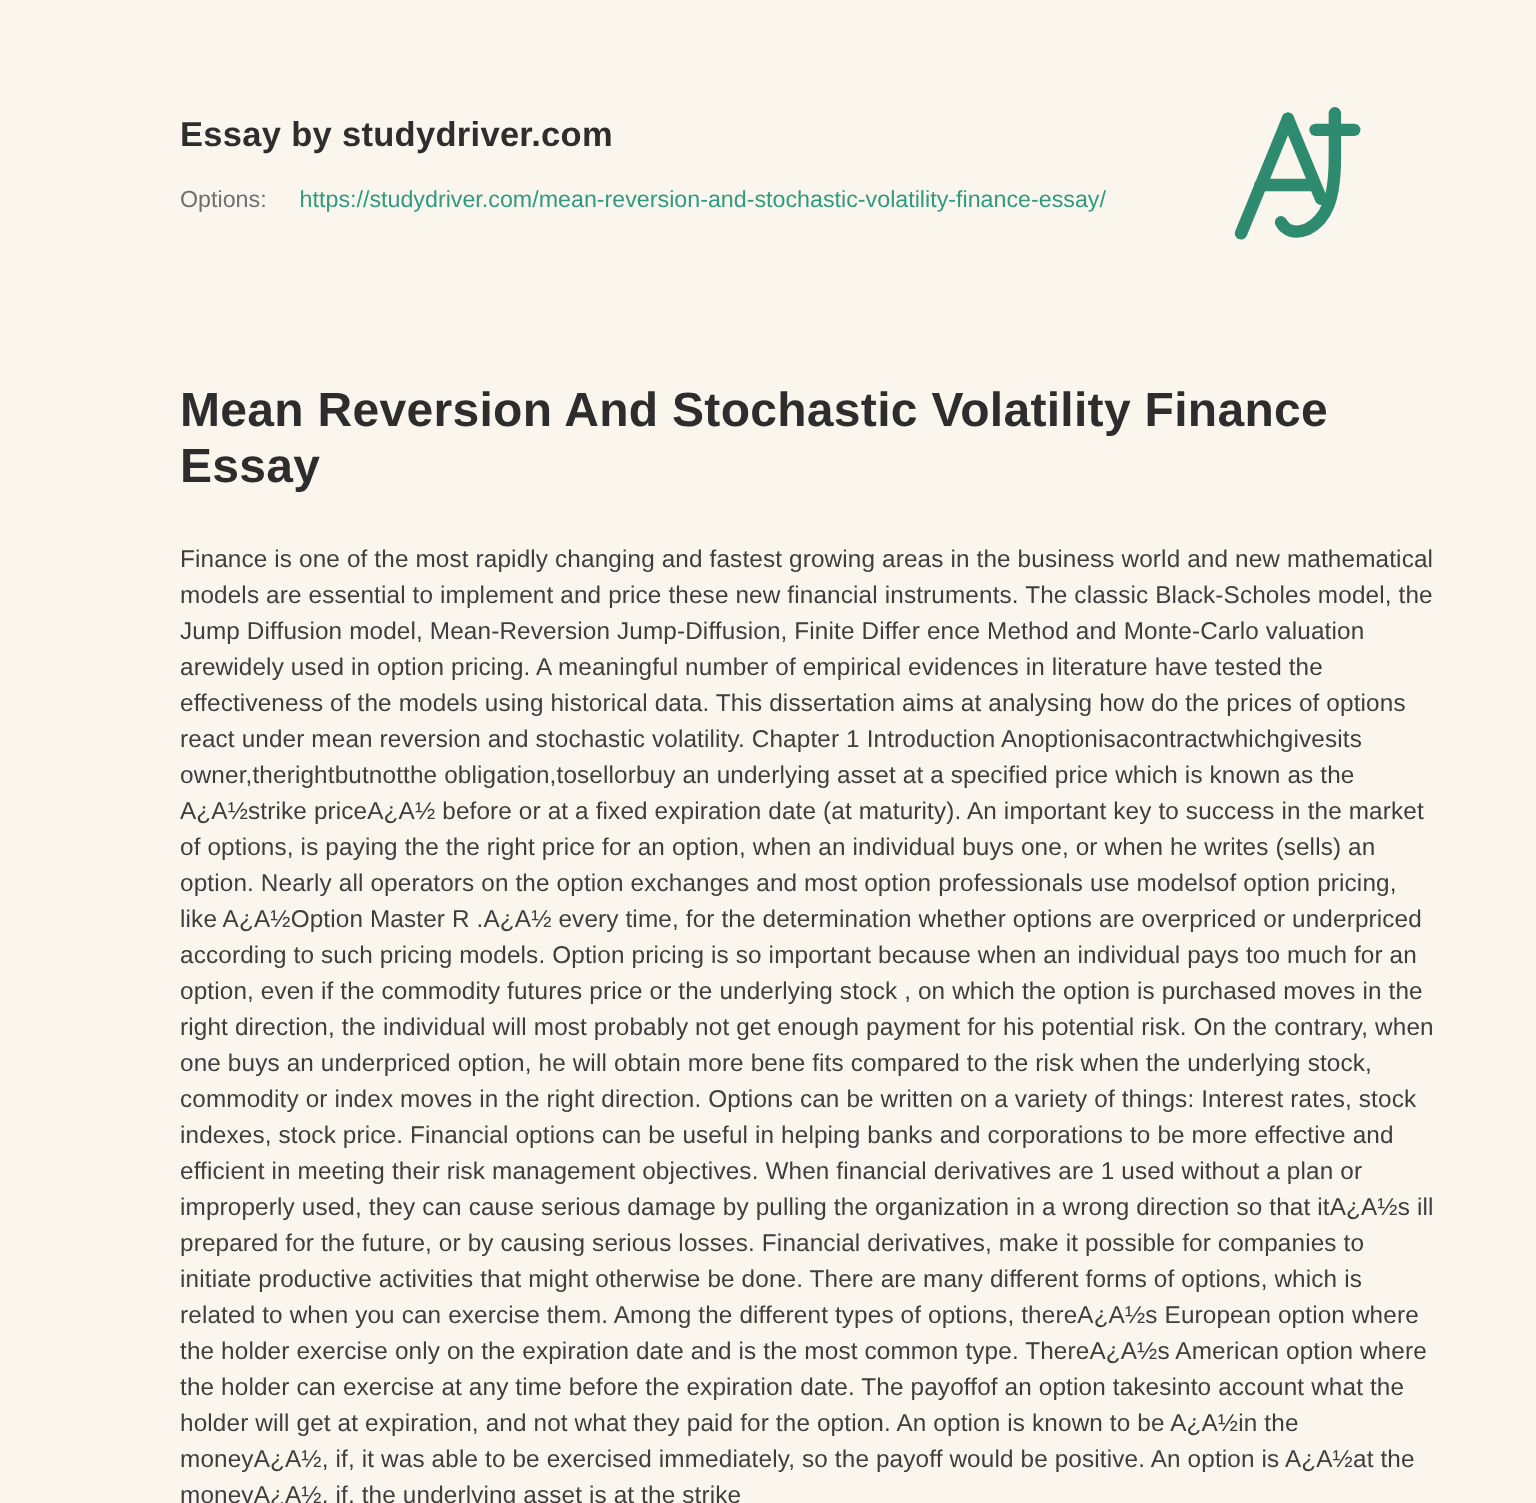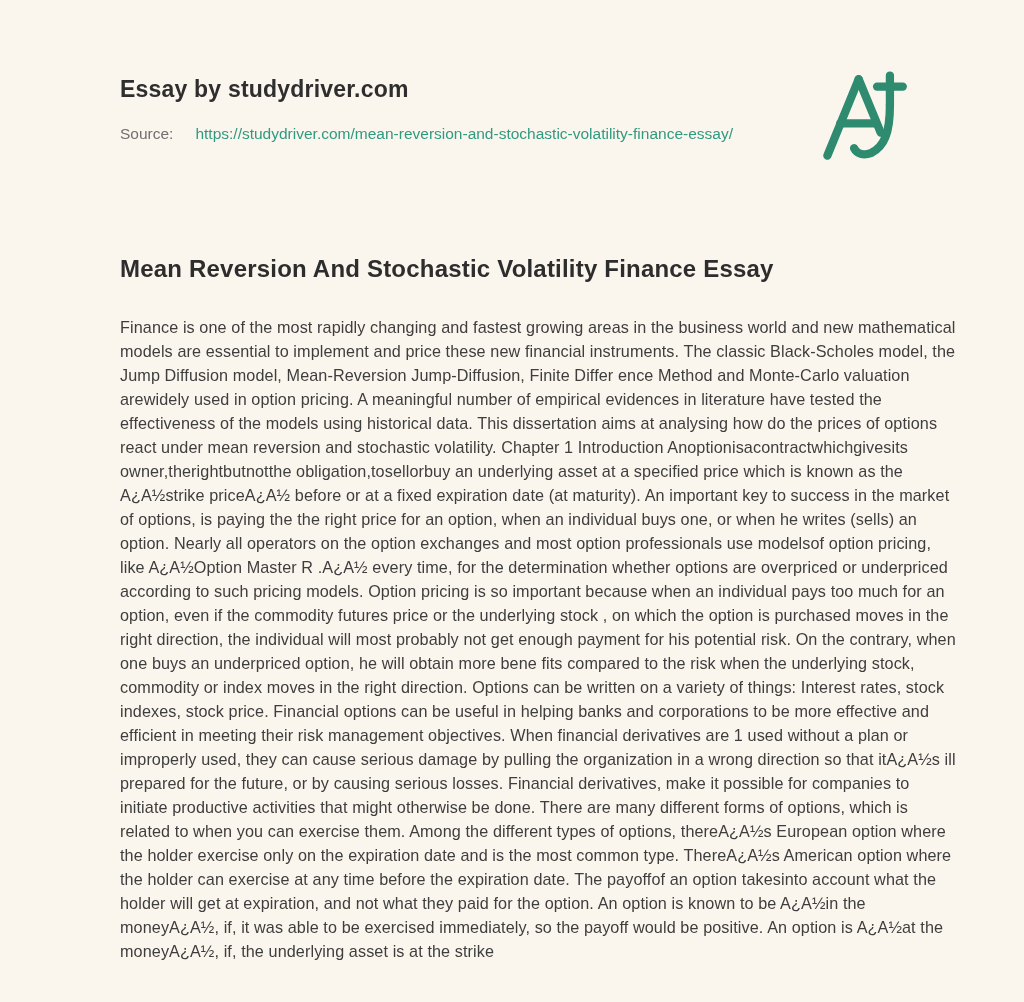--- a/index.html
+++ b/index.html
@@ -42,21 +42,21 @@
   }
   .logo-wrap {
     position: absolute;
     top: 70px;
     right: 112px;
     width: 92px;
     height: 92px;
   }
   .article-title {
     margin: 112px 0 24px 0;
-    font-size: 24px;
+    font-size: 32px;
     font-weight: 700;
     color: #2d2d2d;
     letter-spacing: 0.2px;
   }
   .article-body {
     width: 836px;
     font-size: 16.2px;
     line-height: 24px;
     color: #3e3e3e;
     letter-spacing: 0.1px;
@@ -83,21 +83,21 @@
         <path d="M76,38 C76,68 70,83 56,90 C47,93.5 40,91 37,85"></path>
       </g>
     </svg>
   </div>
 
   <div class="content">
 
     <div class="header">
       <h2 class="essay-by">Essay by studydriver.com</h2>
       <div class="source-line">
-        <span class="source-label">Source:</span><a>https://studydriver.com/mean-reversion-and-stochastic-volatility-finance-essay/</a>
+        <span class="source-label">Options:</span><a>https://studydriver.com/mean-reversion-and-stochastic-volatility-finance-essay/</a>
       </div>
     </div>
 
     <h1 class="article-title">Mean Reversion And Stochastic Volatility Finance Essay</h1>
 
     <div class="article-body">Finance is one of the most rapidly changing and fastest growing areas in the business world and new mathematical models are essential to implement and price these new financial instruments. The classic Black-Scholes model, the Jump Diffusion model, Mean-Reversion Jump-Diffusion, Finite Differ ence Method and Monte-Carlo valuation arewidely used in option pricing. A meaningful number of empirical evidences in literature have tested the effectiveness of the models using historical data. This dissertation aims at analysing how do the prices of options react under mean reversion and stochastic volatility. Chapter 1 Introduction Anoptionisacontractwhichgivesits owner,therightbutnotthe obligation,tosellorbuy an underlying asset at a specified price which is known as the A¿A½strike priceA¿A½ before or at a fixed expiration date (at maturity). An important key to success in the market of options, is paying the the right price for an option, when an individual buys one, or when he writes (sells) an option. Nearly all operators on the option exchanges and most option professionals use modelsof option pricing, like A¿A½Option Master R .A¿A½ every time, for the determination whether options are overpriced or underpriced according to such pricing models. Option pricing is so important because when an individual pays too much for an option, even if the commodity futures price or the underlying stock , on which the option is purchased moves in the right direction, the individual will most probably not get enough payment for his potential risk. On the contrary, when one buys an underpriced option, he will obtain more bene fits compared to the risk when the underlying stock, commodity or index moves in the right direction. Options can be written on a variety of things: Interest rates, stock indexes, stock price. Financial options can be useful in helping banks and corporations to be more effective and efficient in meeting their risk management objectives. When financial derivatives are 1 used without a plan or improperly used, they can cause serious damage by pulling the organization in a wrong direction so that itA¿A½s ill prepared for the future, or by causing serious losses. Financial derivatives, make it possible for companies to initiate productive activities that might otherwise be done. There are many different forms of options, which is related to when you can exercise them. Among the different types of options, thereA¿A½s European option where the holder exercise only on the expiration date and is the most common type. ThereA¿A½s American option where the holder can exercise at any time before the expiration date. The payoffof an option takesinto account what the holder will get at expiration, and not what they paid for the option. An option is known to be A¿A½in the moneyA¿A½, if, it was able to be exercised immediately, so the payoff would be positive. An option is A¿A½at the moneyA¿A½, if, the underlying asset is at the strike</div>
 
   </div>
 </div>
 

